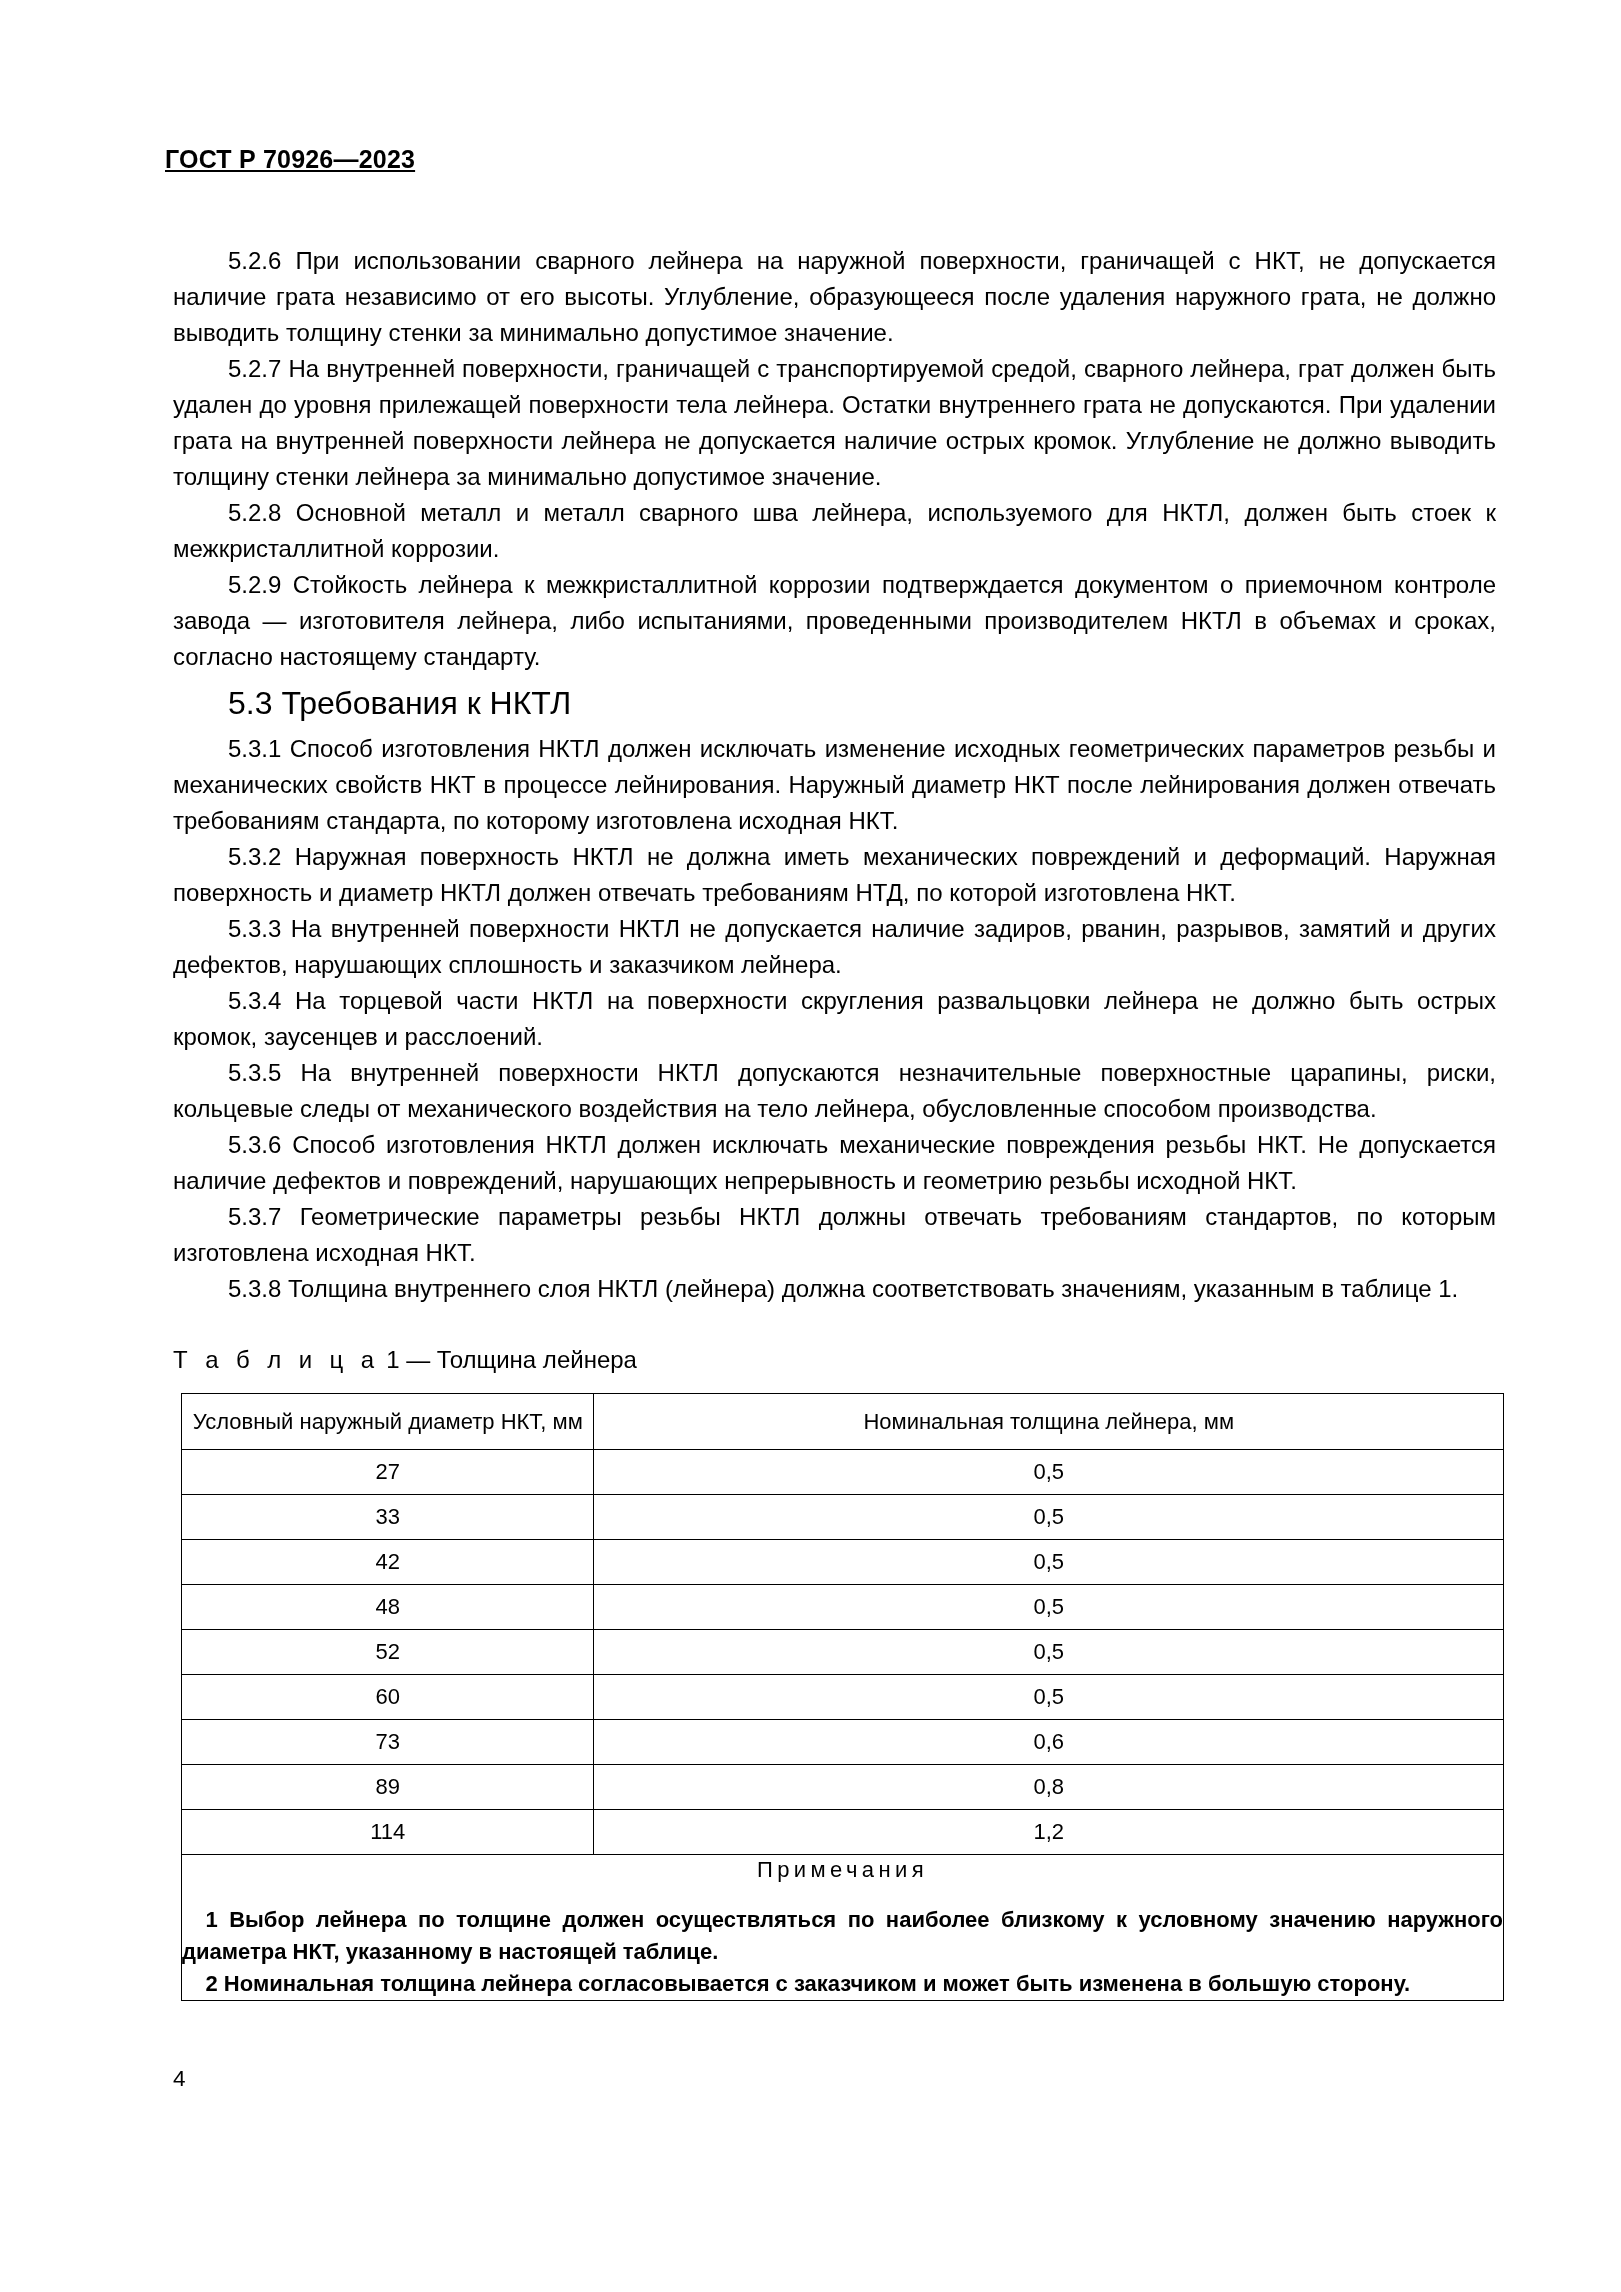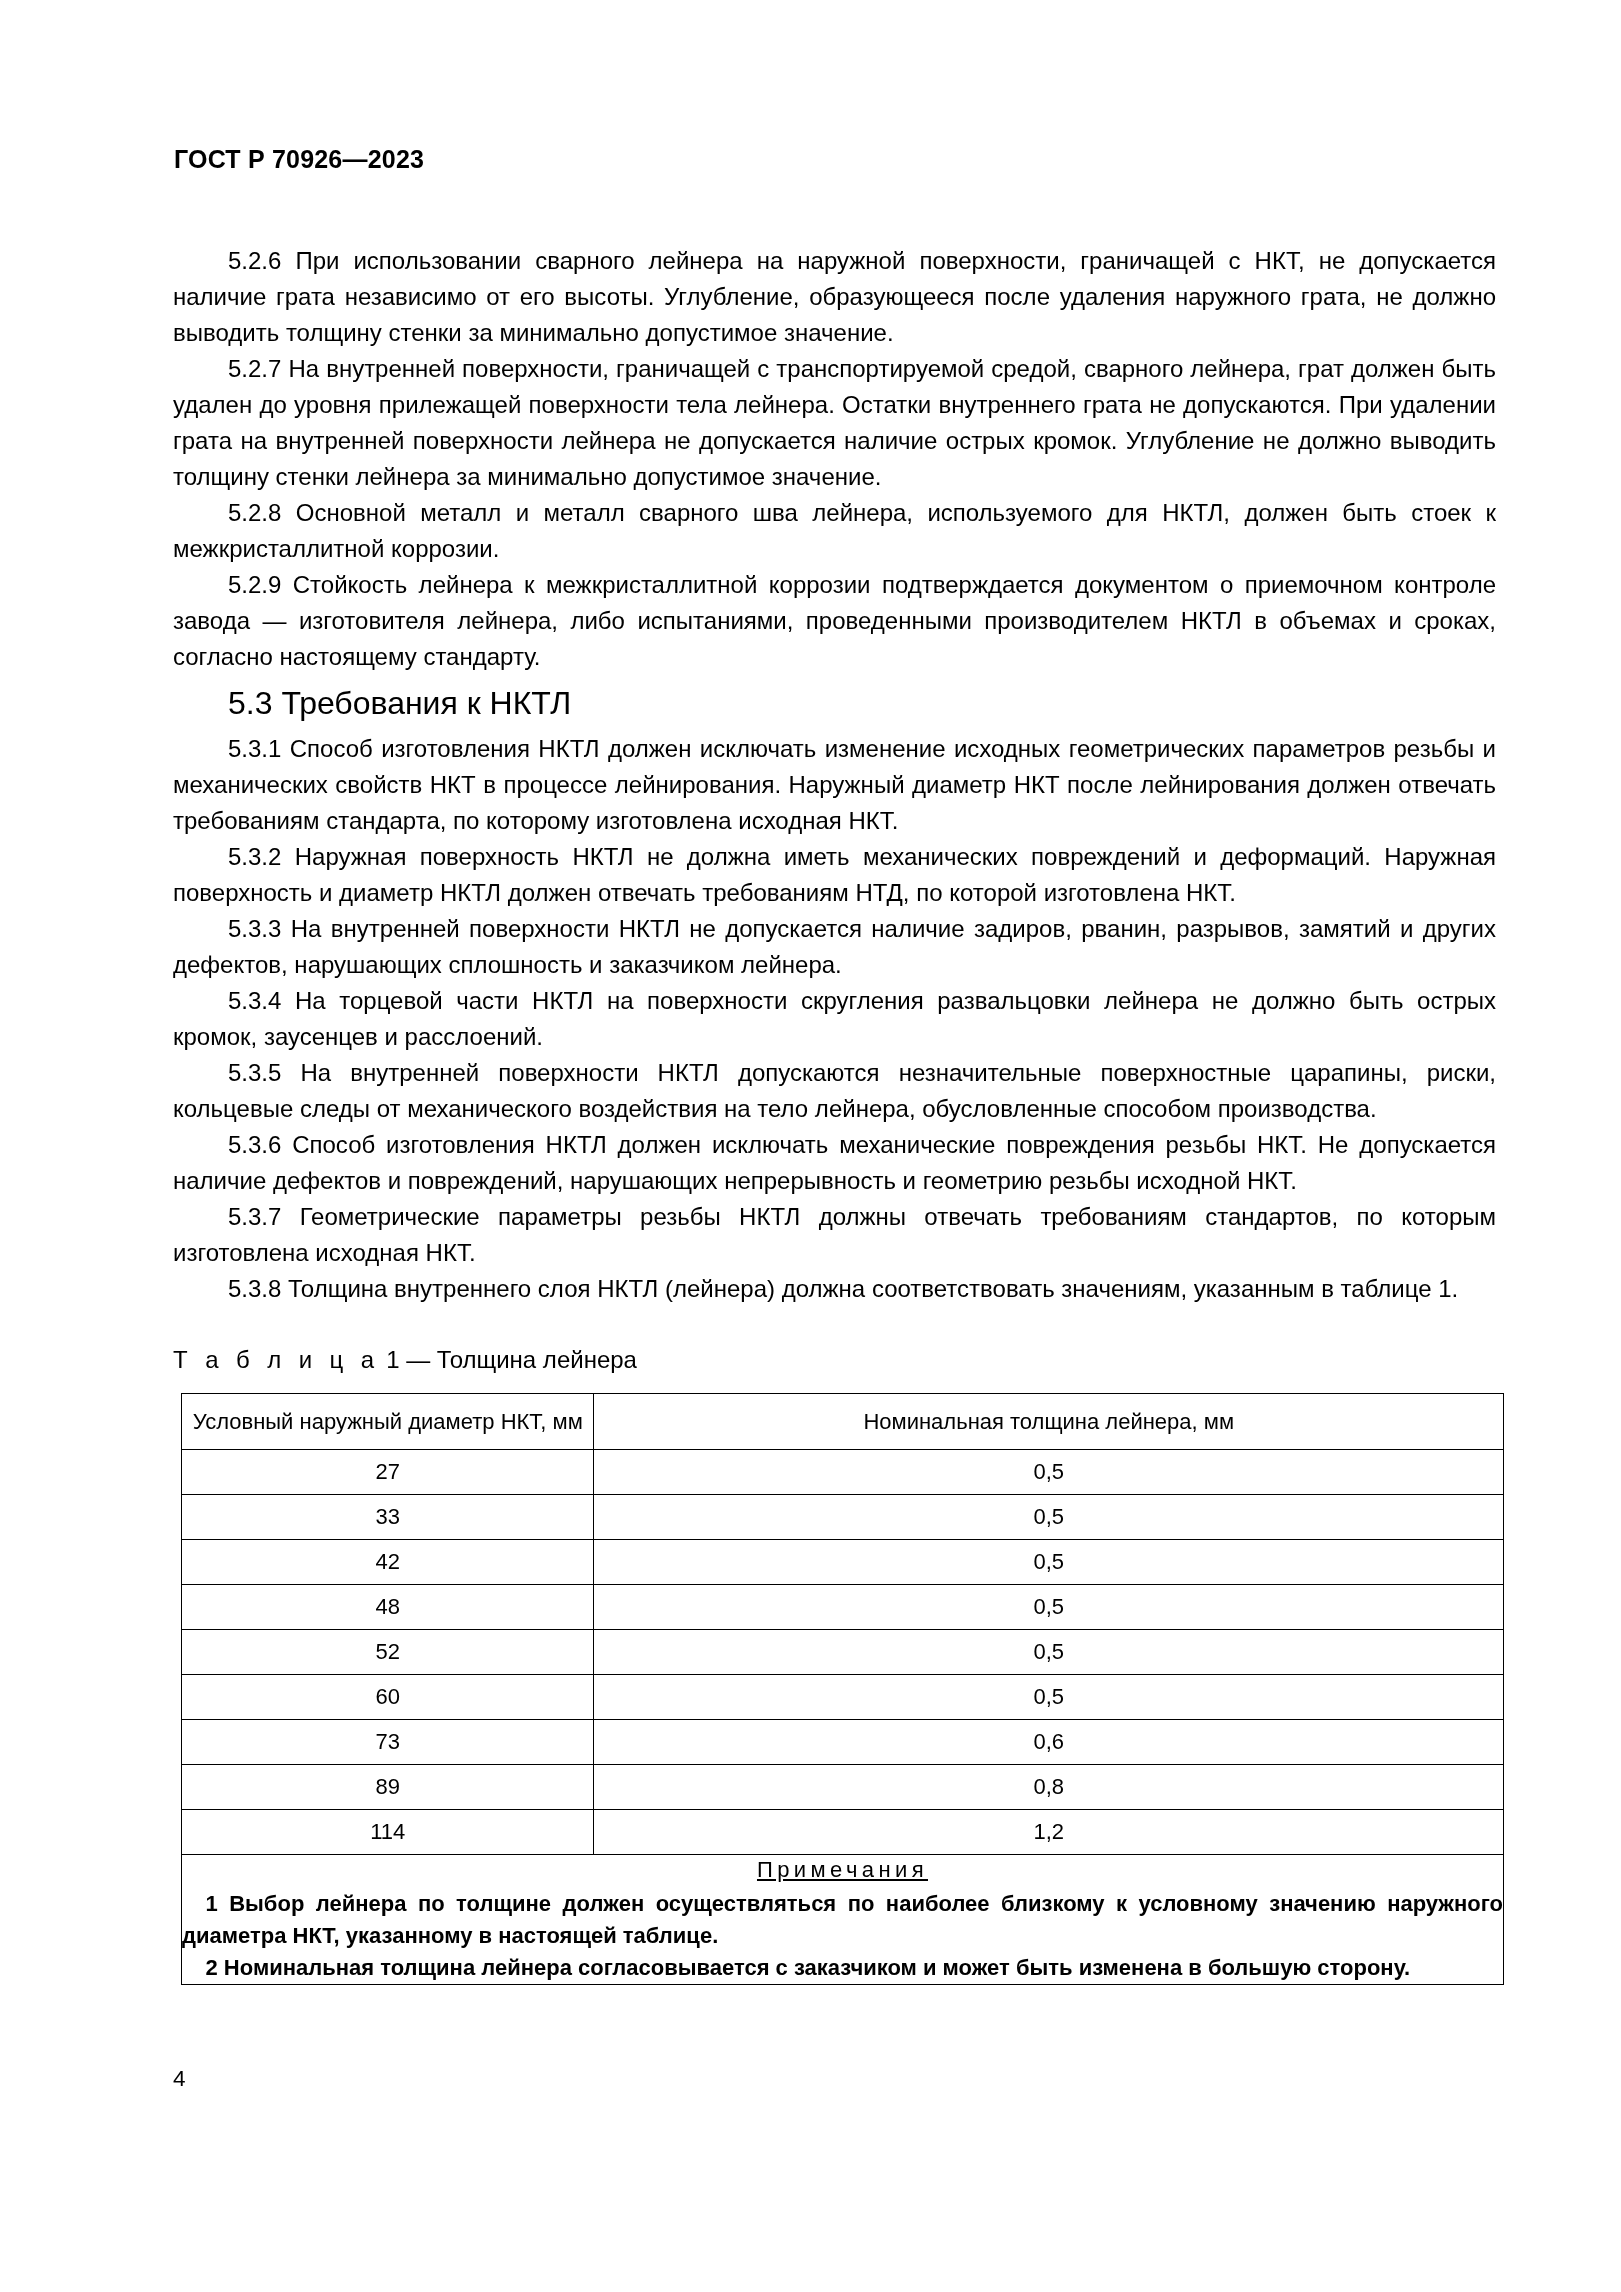--- a/index.html
+++ b/index.html
@@ -17,26 +17,27 @@
     width: 1621px;
     height: 2293px;
     background: #ffffff;
     box-sizing: border-box;
     overflow: hidden;
   }
 
   
   .doc-header {
     position: absolute;
-    left: 174px;
+    left: 165px;
     top: 145px;
     font-size: 25px;
     font-weight: bold;
     letter-spacing: 0.2px;
     white-space: nowrap;
+    text-decoration: underline;
   }
 
   
   .body-block {
     position: absolute;
     left: 173px;
     top: 243px;
     width: 1323px;
   }
   p.para {
@@ -102,22 +103,21 @@
   td.notes-cell {
     text-align: left;
     vertical-align: top;
     padding: 9.8px 17.6px 13.7px 25.5px;
     height: auto;
   }
   .notes-title {
     font-size: 22px;
     line-height: 29px;
     letter-spacing: 4.4px;
-    margin-bottom: 4px;
-    text-decoration: underline;
+    margin-bottom: 20px;
   }
   .note-item {
     font-size: 22px;
     line-height: 32px;
     text-align: justify;
     text-indent: 23.5px;
     font-weight: bold;
   }
 
   

